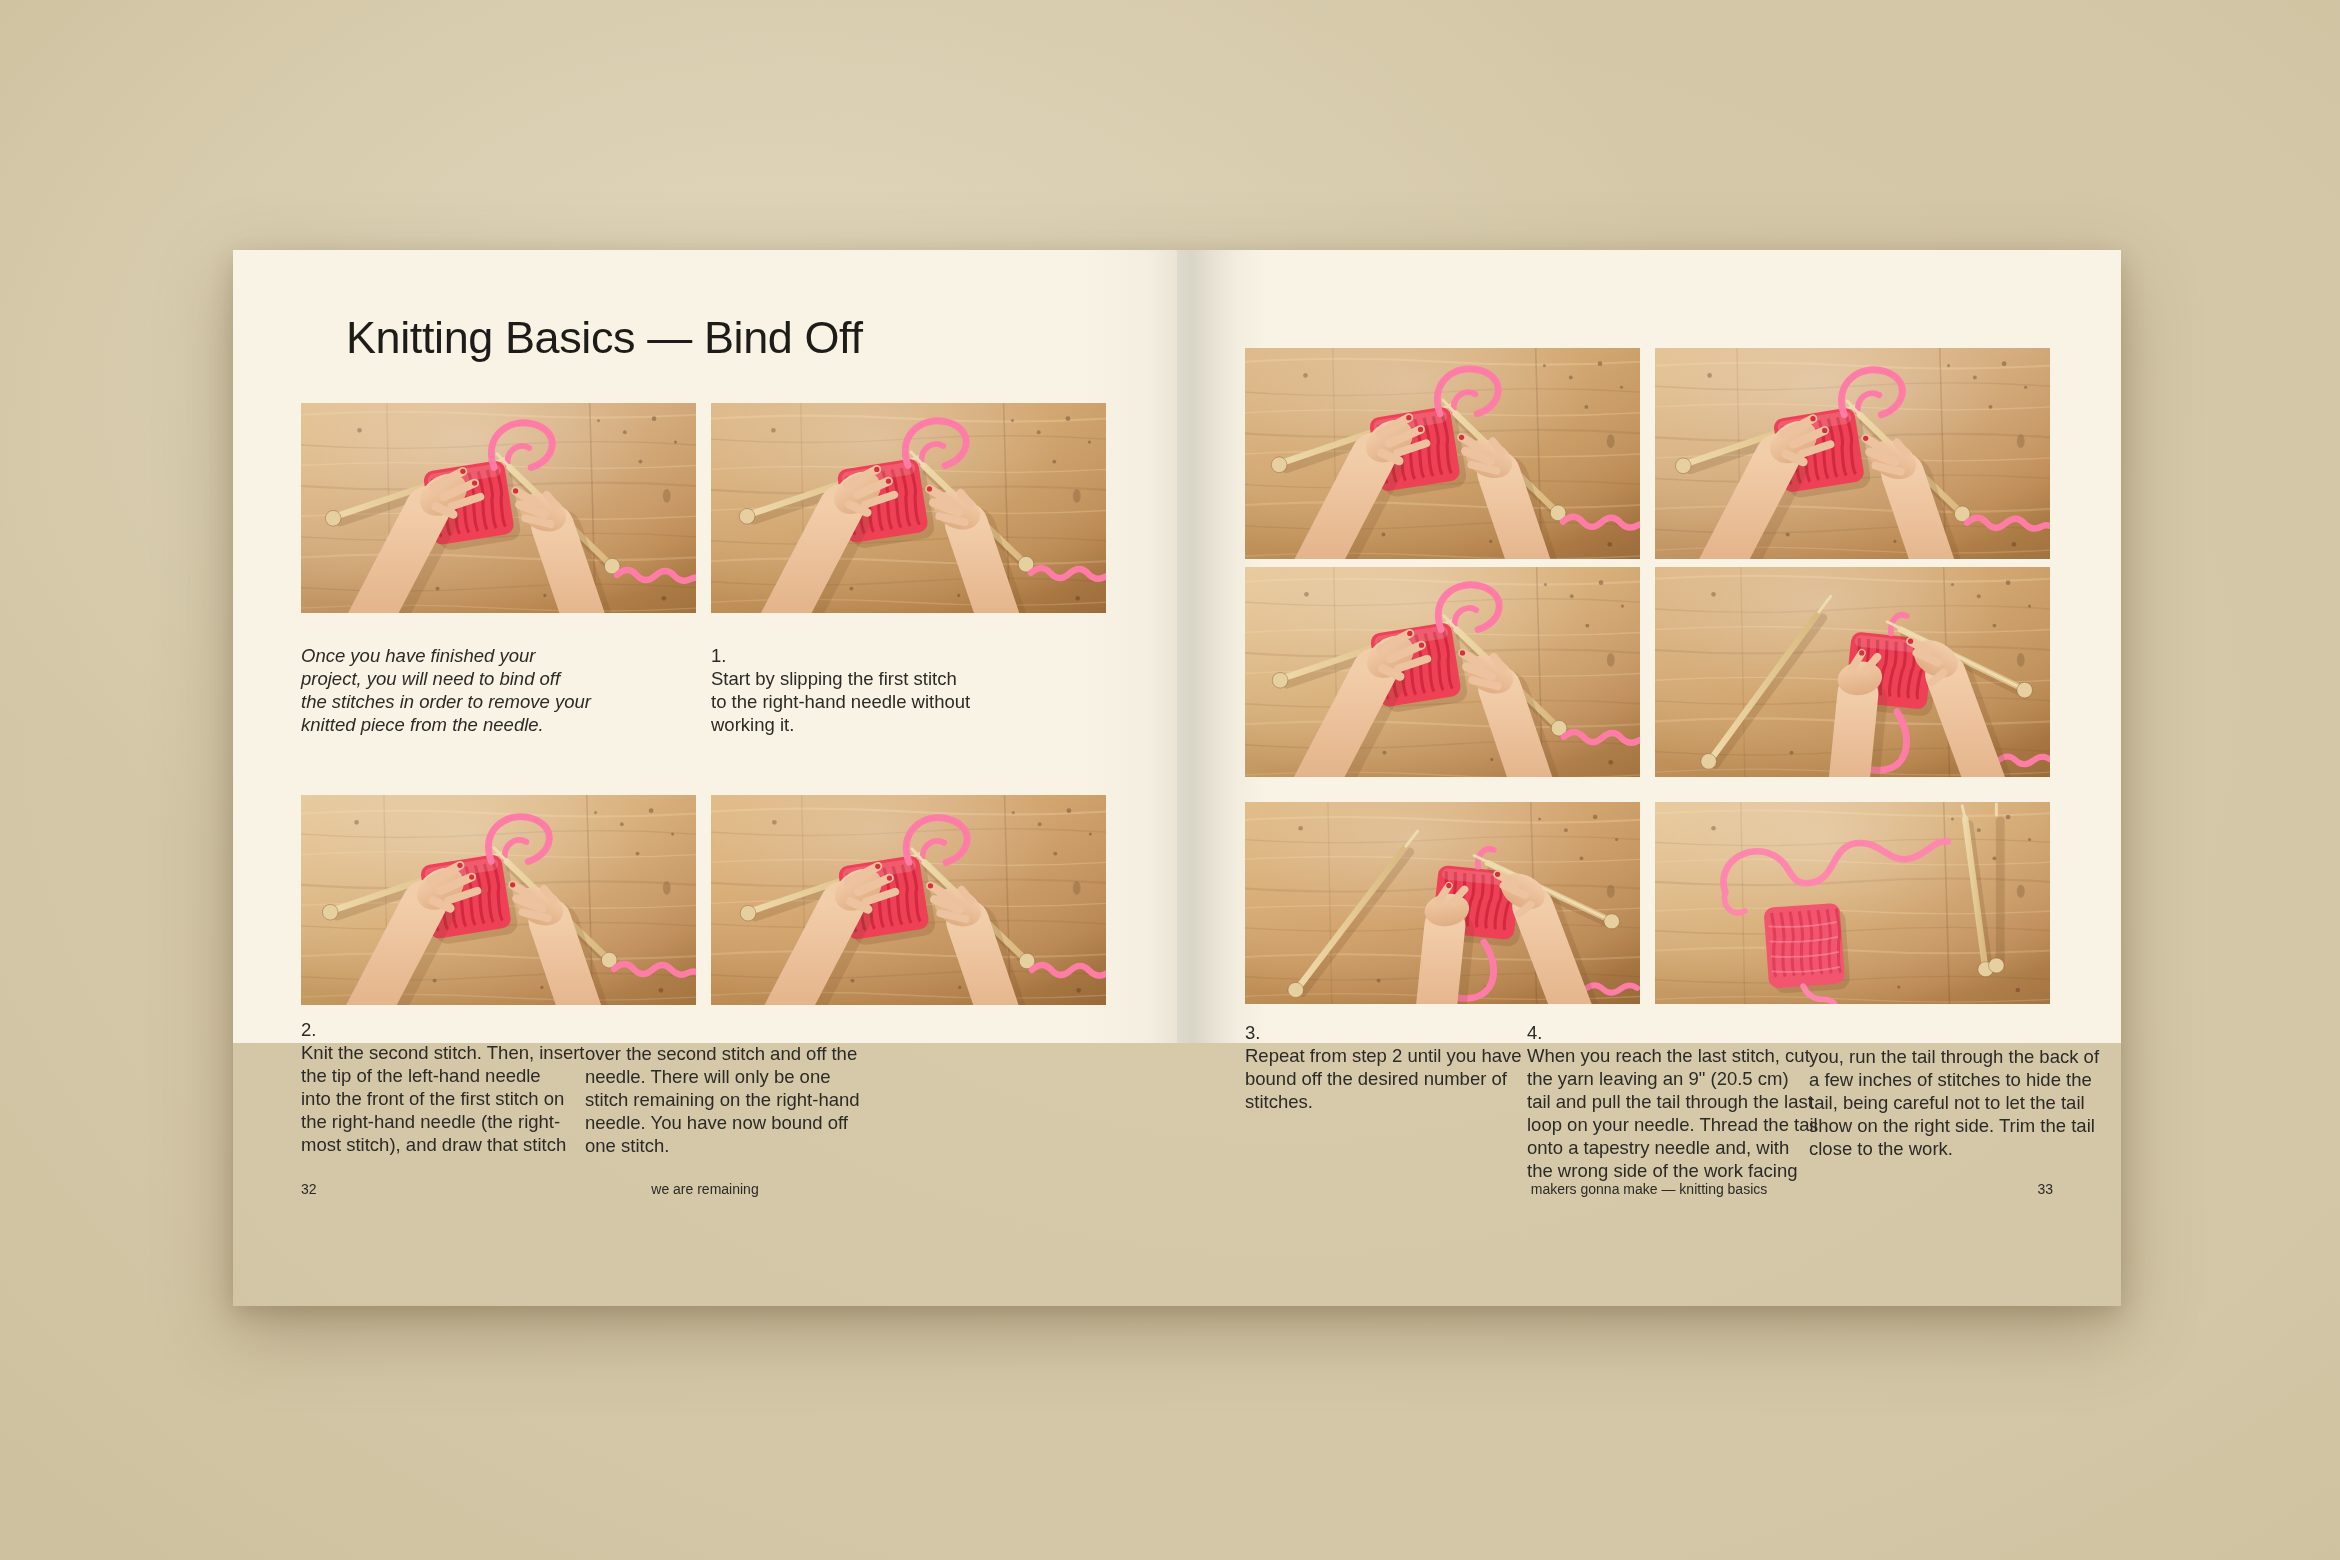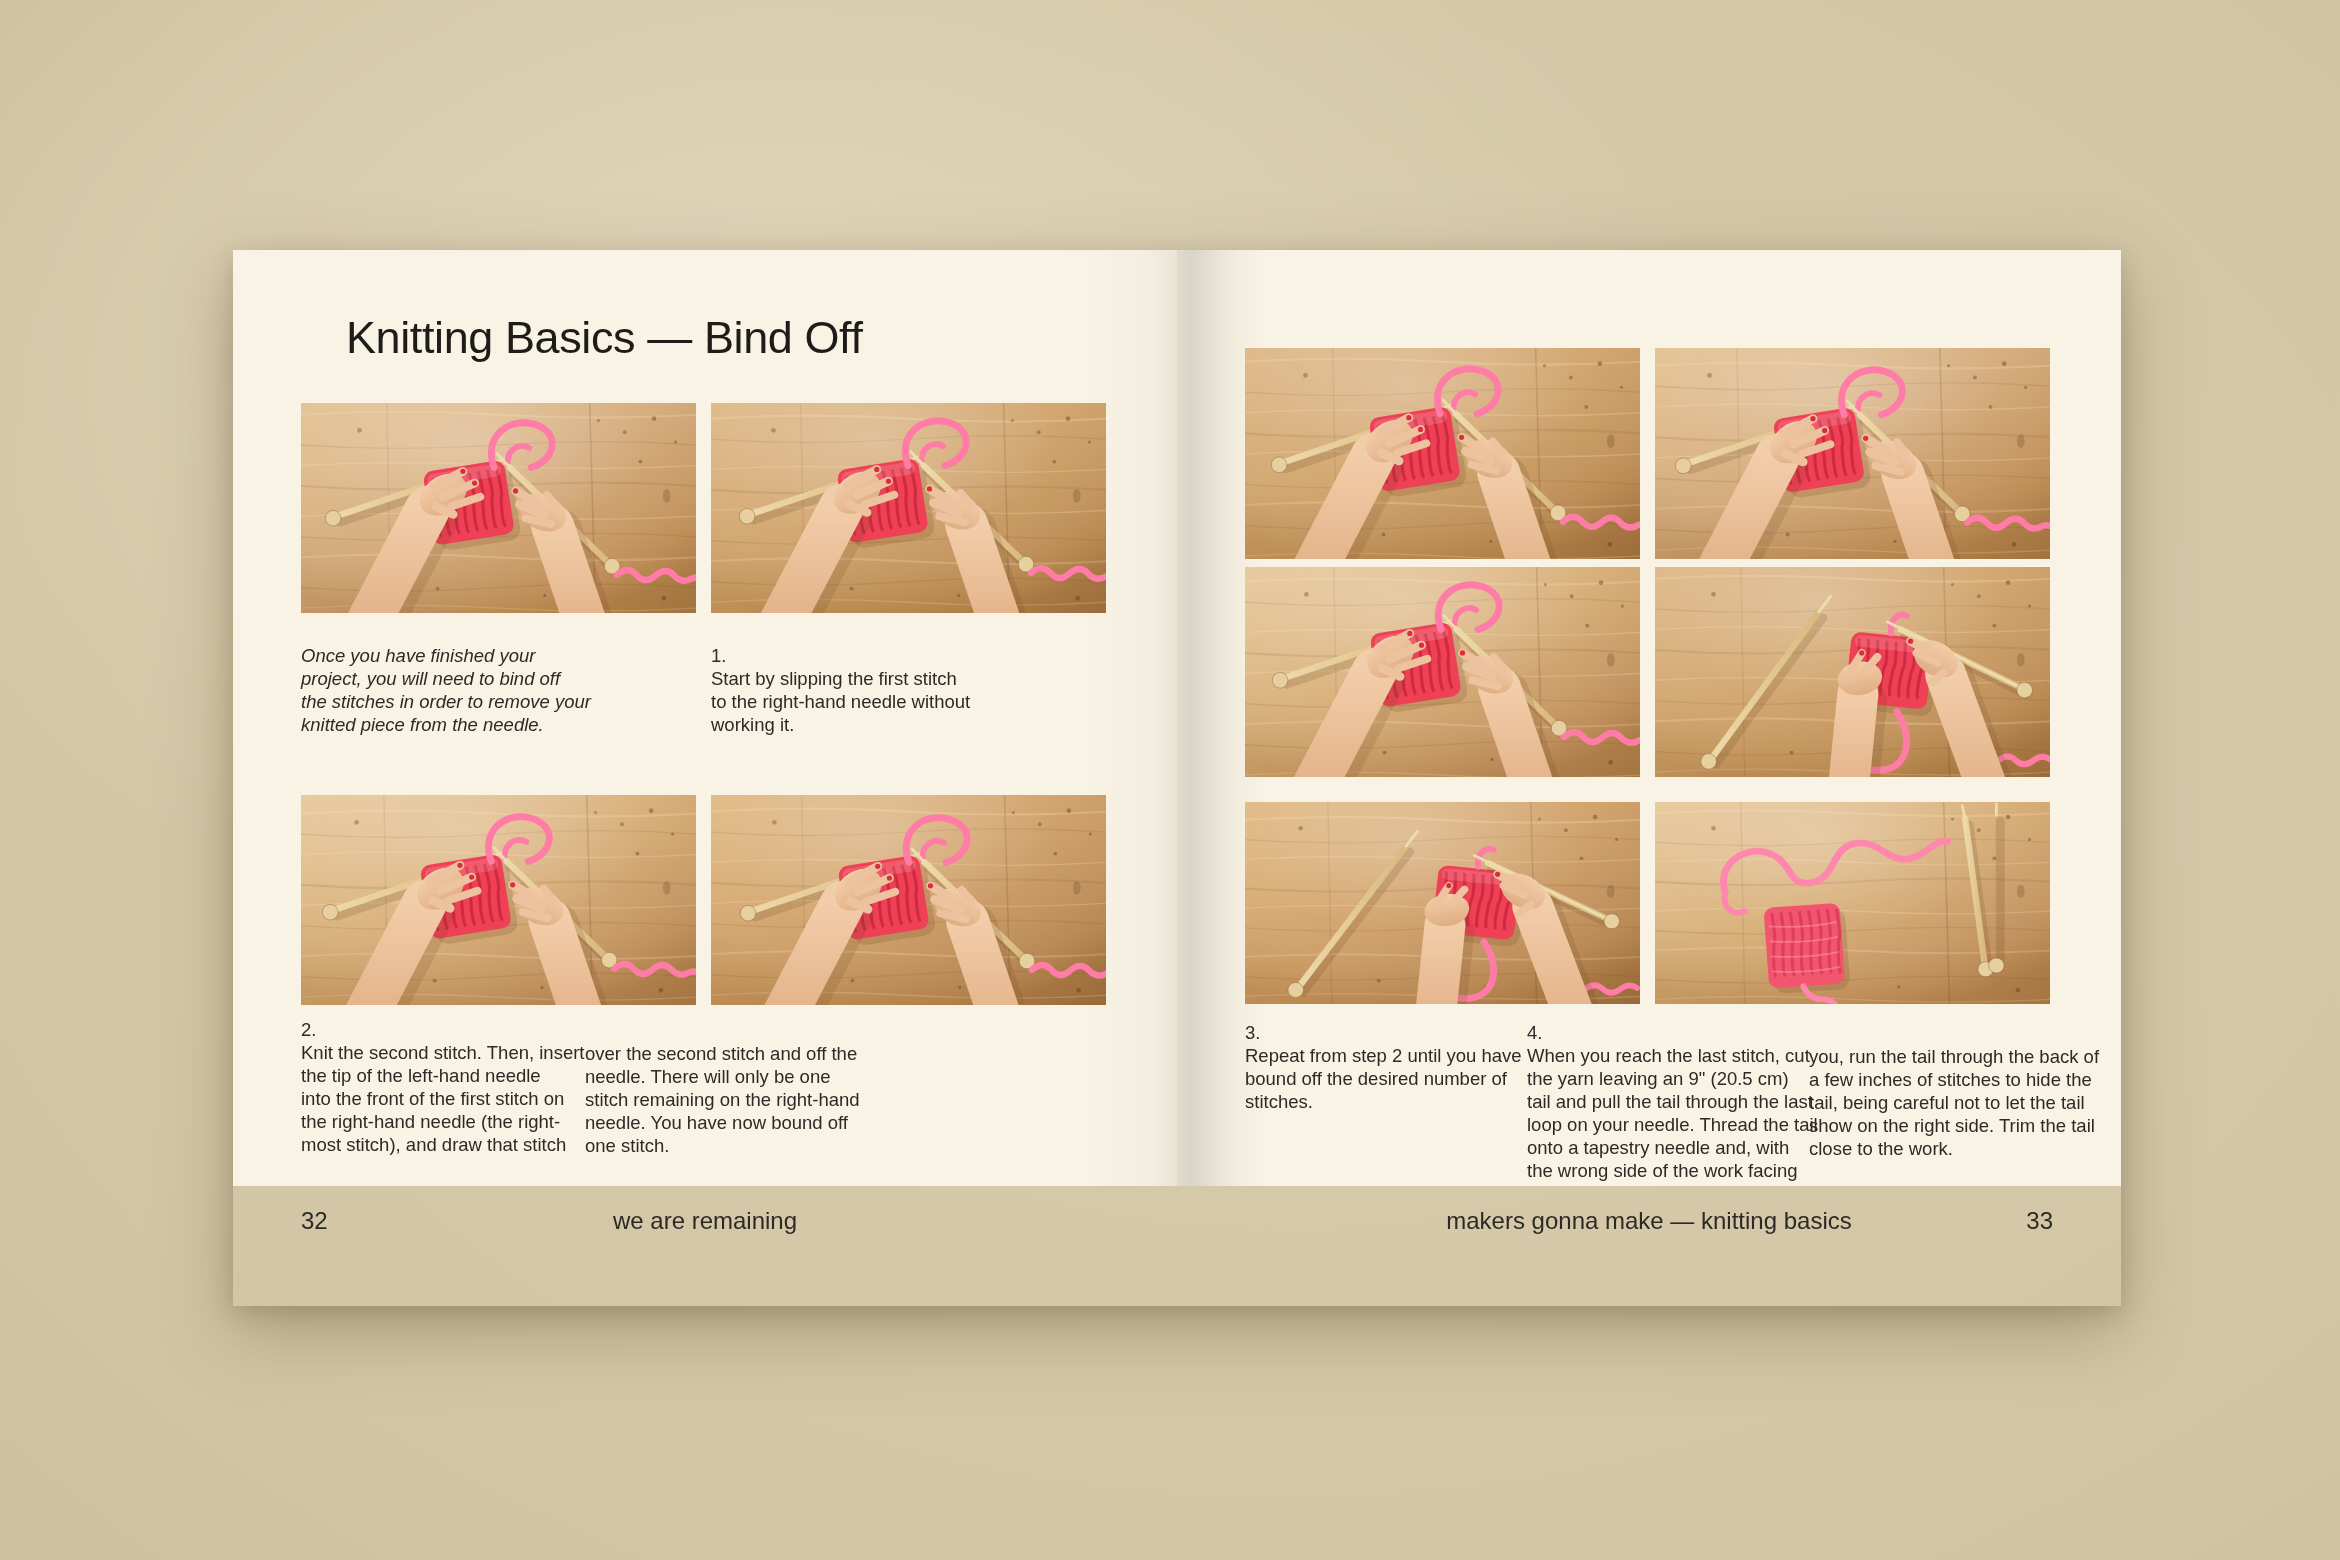--- a/index.html
+++ b/index.html
@@ -3,30 +3,30 @@
 <meta charset="utf-8">
 <style>
   html,body{margin:0;padding:0;width:2341px;height:1560px;}
   body{font-family:"Liberation Sans",sans-serif;background:#d3c6a6;}
   .stage{position:relative;width:2341px;height:1560px;overflow:hidden;
     background:
       radial-gradient(1707px 1170px at 32% 22%, rgba(255,250,235,.28) 0%, rgba(255,250,235,0) 55%),
       radial-gradient(2341px 1658px at 55% 45%, #d8ccad 0%, #d3c6a6 55%, #c6b995 100%);}
   .spread{position:absolute;left:233px;top:250px;width:1888px;height:1056px;
     box-shadow:0 25px 68px rgba(92,74,42,.34), 0 7.8px 21.5px rgba(92,74,42,.22);}
-  .page{position:absolute;top:0;width:944px;height:936px;background:#f8f3e4;}
+  .page{position:absolute;top:0;width:944px;height:793px;background:#f8f3e4;}
   .page-left{left:0;background:linear-gradient(90deg,#f8f3e4 0%,#f8f3e4 90%,#f3eedf 97%,#e9e4d4 100%);}
   .page-right{left:944px;background:linear-gradient(90deg,#dfdbcc 0px,#dad6c7 15.6px,#e7e2d3 37px,#f2edde 60px,#f8f3e4 90px,#f8f3e4 100%);}
   .title{position:absolute;left:113px;top:62px;margin:0;font-size:45px;line-height:1.15;
     font-weight:400;letter-spacing:-0.4px;color:#1d1c19;white-space:nowrap;}
   .photo{position:absolute;margin:0;width:395px;overflow:hidden;background:#c79a63;}
   .photo svg{display:block;width:100%;height:100%;}
   .textblock{position:absolute;width:307px;font-size:18.5px;line-height:23px;color:#2c2a26;}
   .step-text{white-space:pre-line;}
-  .footer-item{position:absolute;top:959px;font-size:24px;line-height:23px;color:#2c2a26;}
+  .footer-item{position:absolute;top:928px;font-size:14px;line-height:23px;color:#2c2a26;}
   .runner{left:0;width:100%;text-align:center;}
   .pagenum-left{left:68px;}
   .pagenum-right{right:68px;}
 </style>
 </head>
 <body>
 
 <div class="stage">
   <div class="spread">
 

